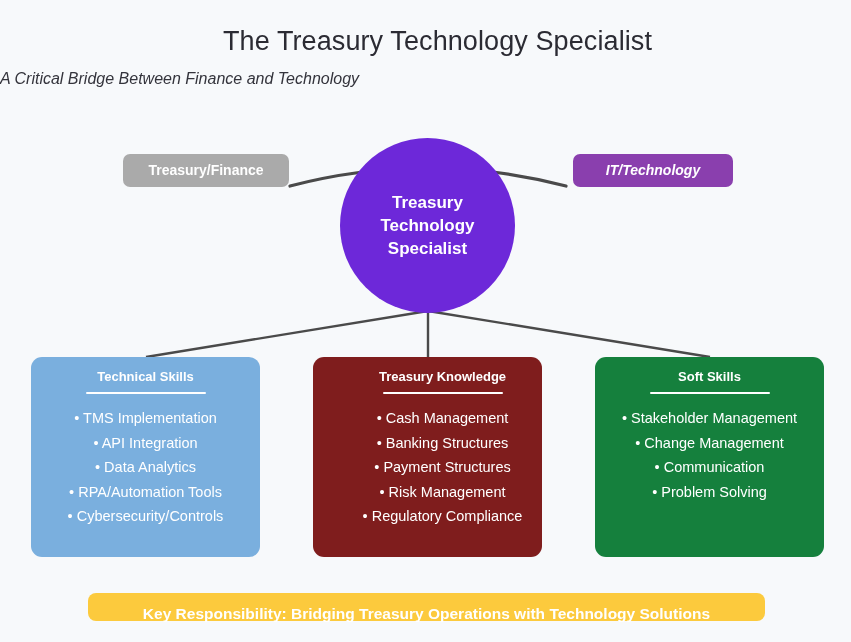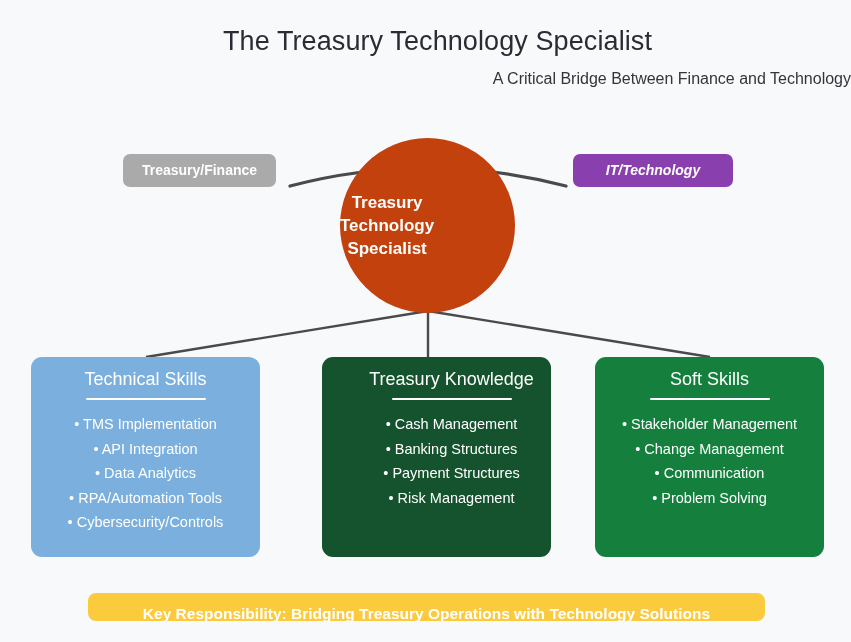--- a/index.html
+++ b/index.html
@@ -30,22 +30,23 @@
     font-size: 27px;
     font-weight: normal;
     color: #2b2b33;
     letter-spacing: 0.1px;
     margin-left: 12px;
   }
   #page-subtitle {
     position: absolute;
     left: 0; top: 70px;
     width: 851px;
-    text-align: right;
+    text-align: left;
     font-size: 16px;
+    font-style: italic;
     color: #34343c;
   }
 
   
   #connectors {
     position: absolute;
     left: 0; top: 0;
     width: 851px;
     height: 642px;
     pointer-events: none;
@@ -58,39 +59,40 @@
     line-height: 33px;
     border-radius: 7px;
     text-align: center;
     color: #ffffff;
     font-size: 14px;
     font-weight: bold;
     box-sizing: border-box;
   }
   #badge-treasury-finance {
     left: 123px; top: 154px;
-    width: 153px;
+    width: 166px;
     background: #aaaaaa;
   }
   #badge-it-technology {
     left: 573px; top: 154px;
     width: 160px;
     background: #8a3fae;
     font-style: italic;
   }
 
   
   #central-node {
     position: absolute;
     left: 340px; top: 138px;
     width: 175px; height: 175px;
     border-radius: 50%;
-    background: #c2410c;
+    background: #6d28d9;
     display: flex;
     align-items: center;
+    justify-content: center;
   }
   #central-node-label {
     color: #ffffff;
     font-size: 17px;
     font-weight: bold;
     line-height: 23px;
     text-align: center;
     white-space: pre-line;
   }
 
@@ -98,28 +100,28 @@
   .pillar-card {
     position: absolute;
     top: 357px;
     width: 229px;
     height: 200px;
     border-radius: 11px;
     box-sizing: border-box;
     padding: 12px 8px 0 8px;
   }
   #card-technical-skills { left: 31px;  background: #7aafde; }
-  #card-treasury-knowledge { left: 322px; background: #14532d; padding-left: 38px; }
+  #card-treasury-knowledge { left: 313px; background: #7f1d1d; padding-left: 38px; }
   #card-soft-skills { left: 595px; background: #15803d; }
 
   .card-title {
     text-align: center;
     color: #ffffff;
-    font-size: 18px;
-    font-weight: normal;
+    font-size: 13px;
+    font-weight: bold;
     margin-bottom: 8px;
   }
   .card-divider {
     width: 120px;
     height: 2px;
     background: #ffffff;
     margin: 0 auto 12px auto;
     border-radius: 1px;
   }
   .card-items {
@@ -188,20 +190,21 @@
   </div>
 
   <div class="pillar-card" id="card-treasury-knowledge">
     <div class="card-title">Treasury Knowledge</div>
     <div class="card-divider"></div>
     <ul class="card-items">
       <li>• Cash Management</li>
       <li>• Banking Structures</li>
       <li>• Payment Structures</li>
       <li>• Risk Management</li>
+      <li>• Regulatory Compliance</li>
     </ul>
   </div>
 
   <div class="pillar-card" id="card-soft-skills">
     <div class="card-title">Soft Skills</div>
     <div class="card-divider"></div>
     <ul class="card-items">
       <li>• Stakeholder Management</li>
       <li>• Change Management</li>
       <li>• Communication</li>

